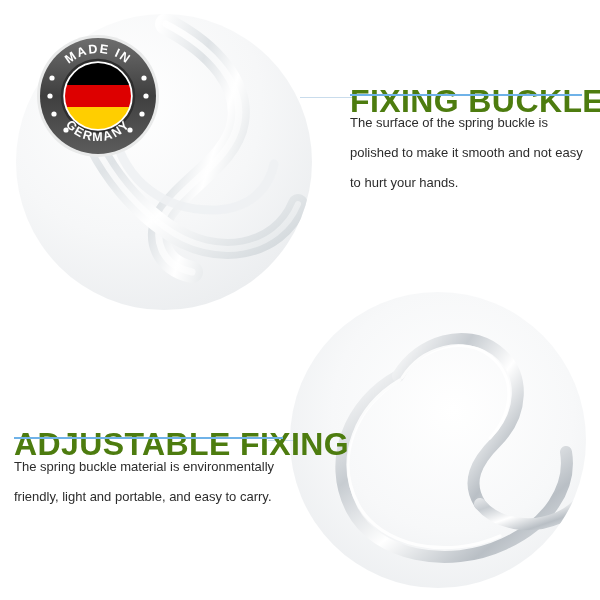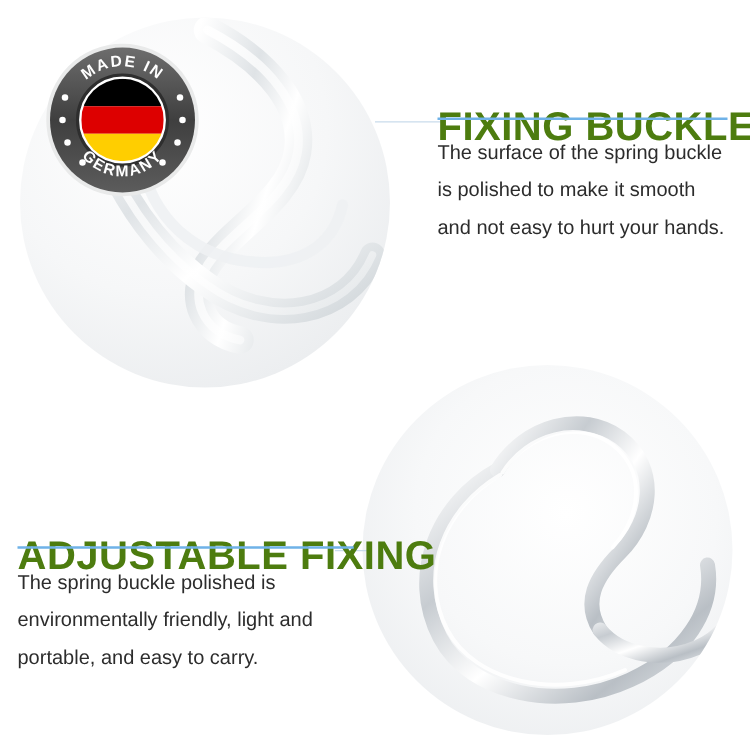--- a/index.html
+++ b/index.html
@@ -79,21 +79,21 @@
     position: absolute;
     height: 2px;
     background: #6fb2e8;
   }
   .rule-1 { left: 350px; top: 94px; width: 232px; }
   .rule-2 { left: 14px;  top: 437px; width: 269px; }
 
   .body-text {
     position: absolute;
     color: #2c2c2c;
-    font-size: 16px;
+    font-size: 13px;
     line-height: 30px;
   }
   .body-1 { left: 350px; top: 108px; width: 236px; }
   .body-2 { left: 14px;  top: 452px; width: 272px; }
 
   
   .hairline {
     position: absolute;
     background: #c9dcec;
     height: 1px;
@@ -199,15 +199,15 @@
 
   <div class="hairline hairline-a"></div>
   <div class="hairline hairline-b"></div>
 
   <div class="headline headline-1">FIXING BUCKLE</div>
   <div class="rule rule-1"></div>
   <div class="body-text body-1">The surface of the spring buckle is polished to make it smooth and not easy to hurt your hands.</div>
 
   <div class="headline headline-2">ADJUSTABLE FIXING</div>
   <div class="rule rule-2"></div>
-  <div class="body-text body-2">The spring buckle polished is environmentally friendly, light and portable, and easy to carry.</div>
+  <div class="body-text body-2">The spring buckle material is environmentally friendly, light and portable, and easy to carry.</div>
 
 </div>
 
 </body></html>

